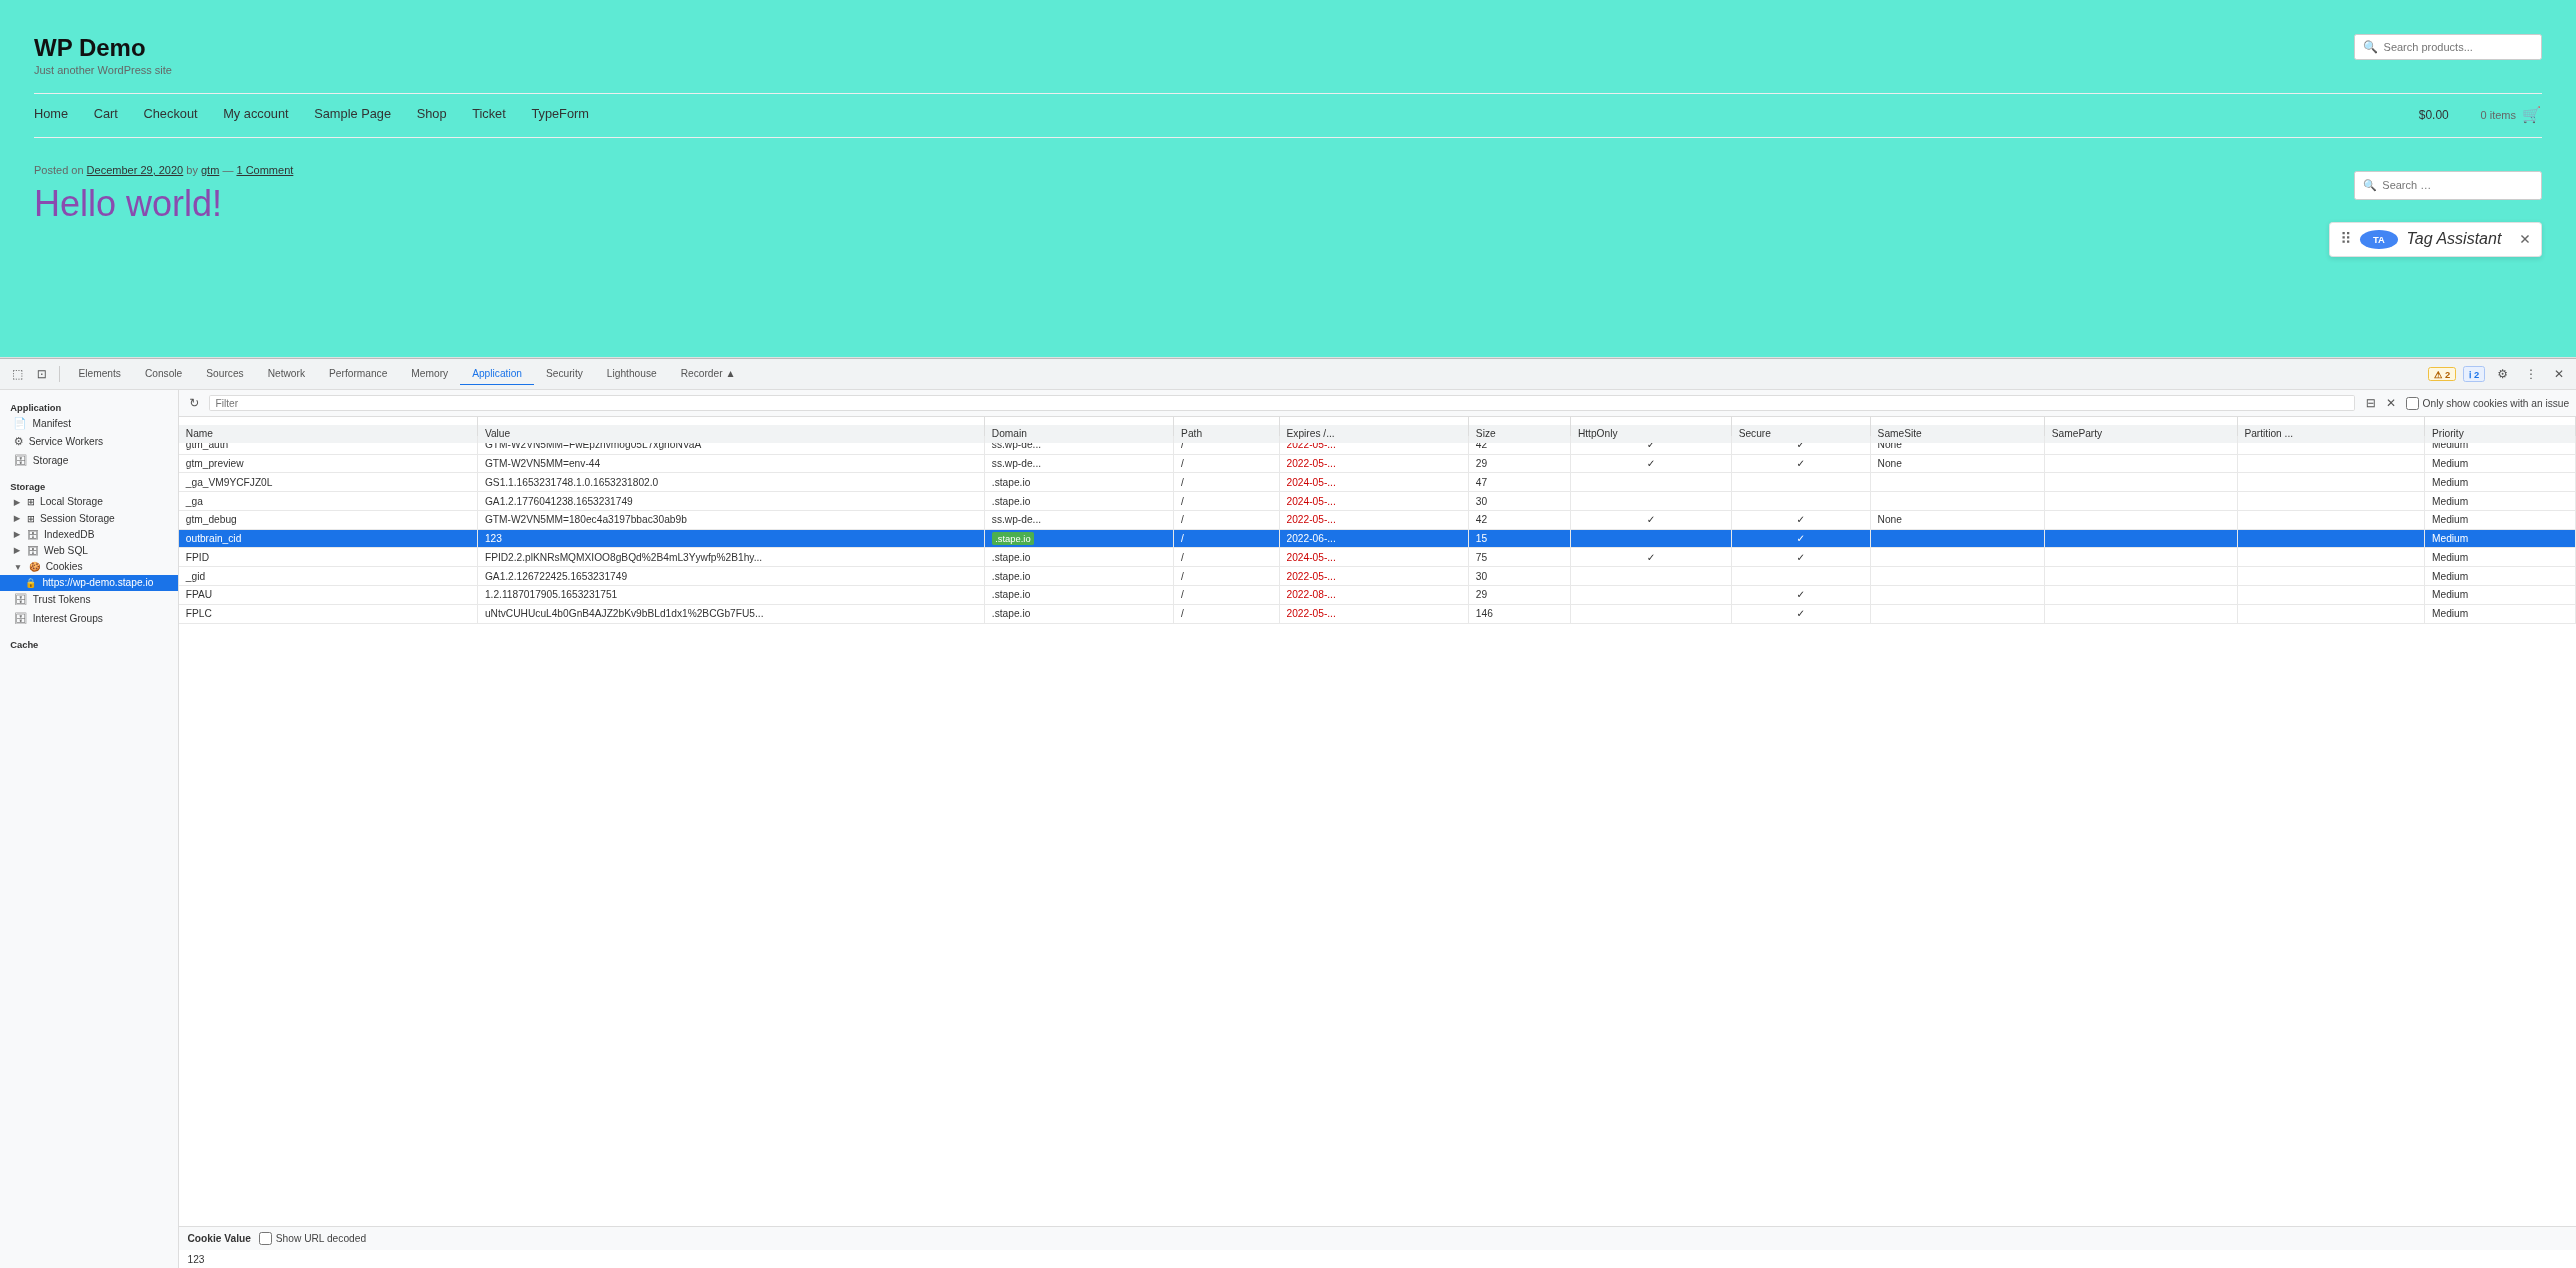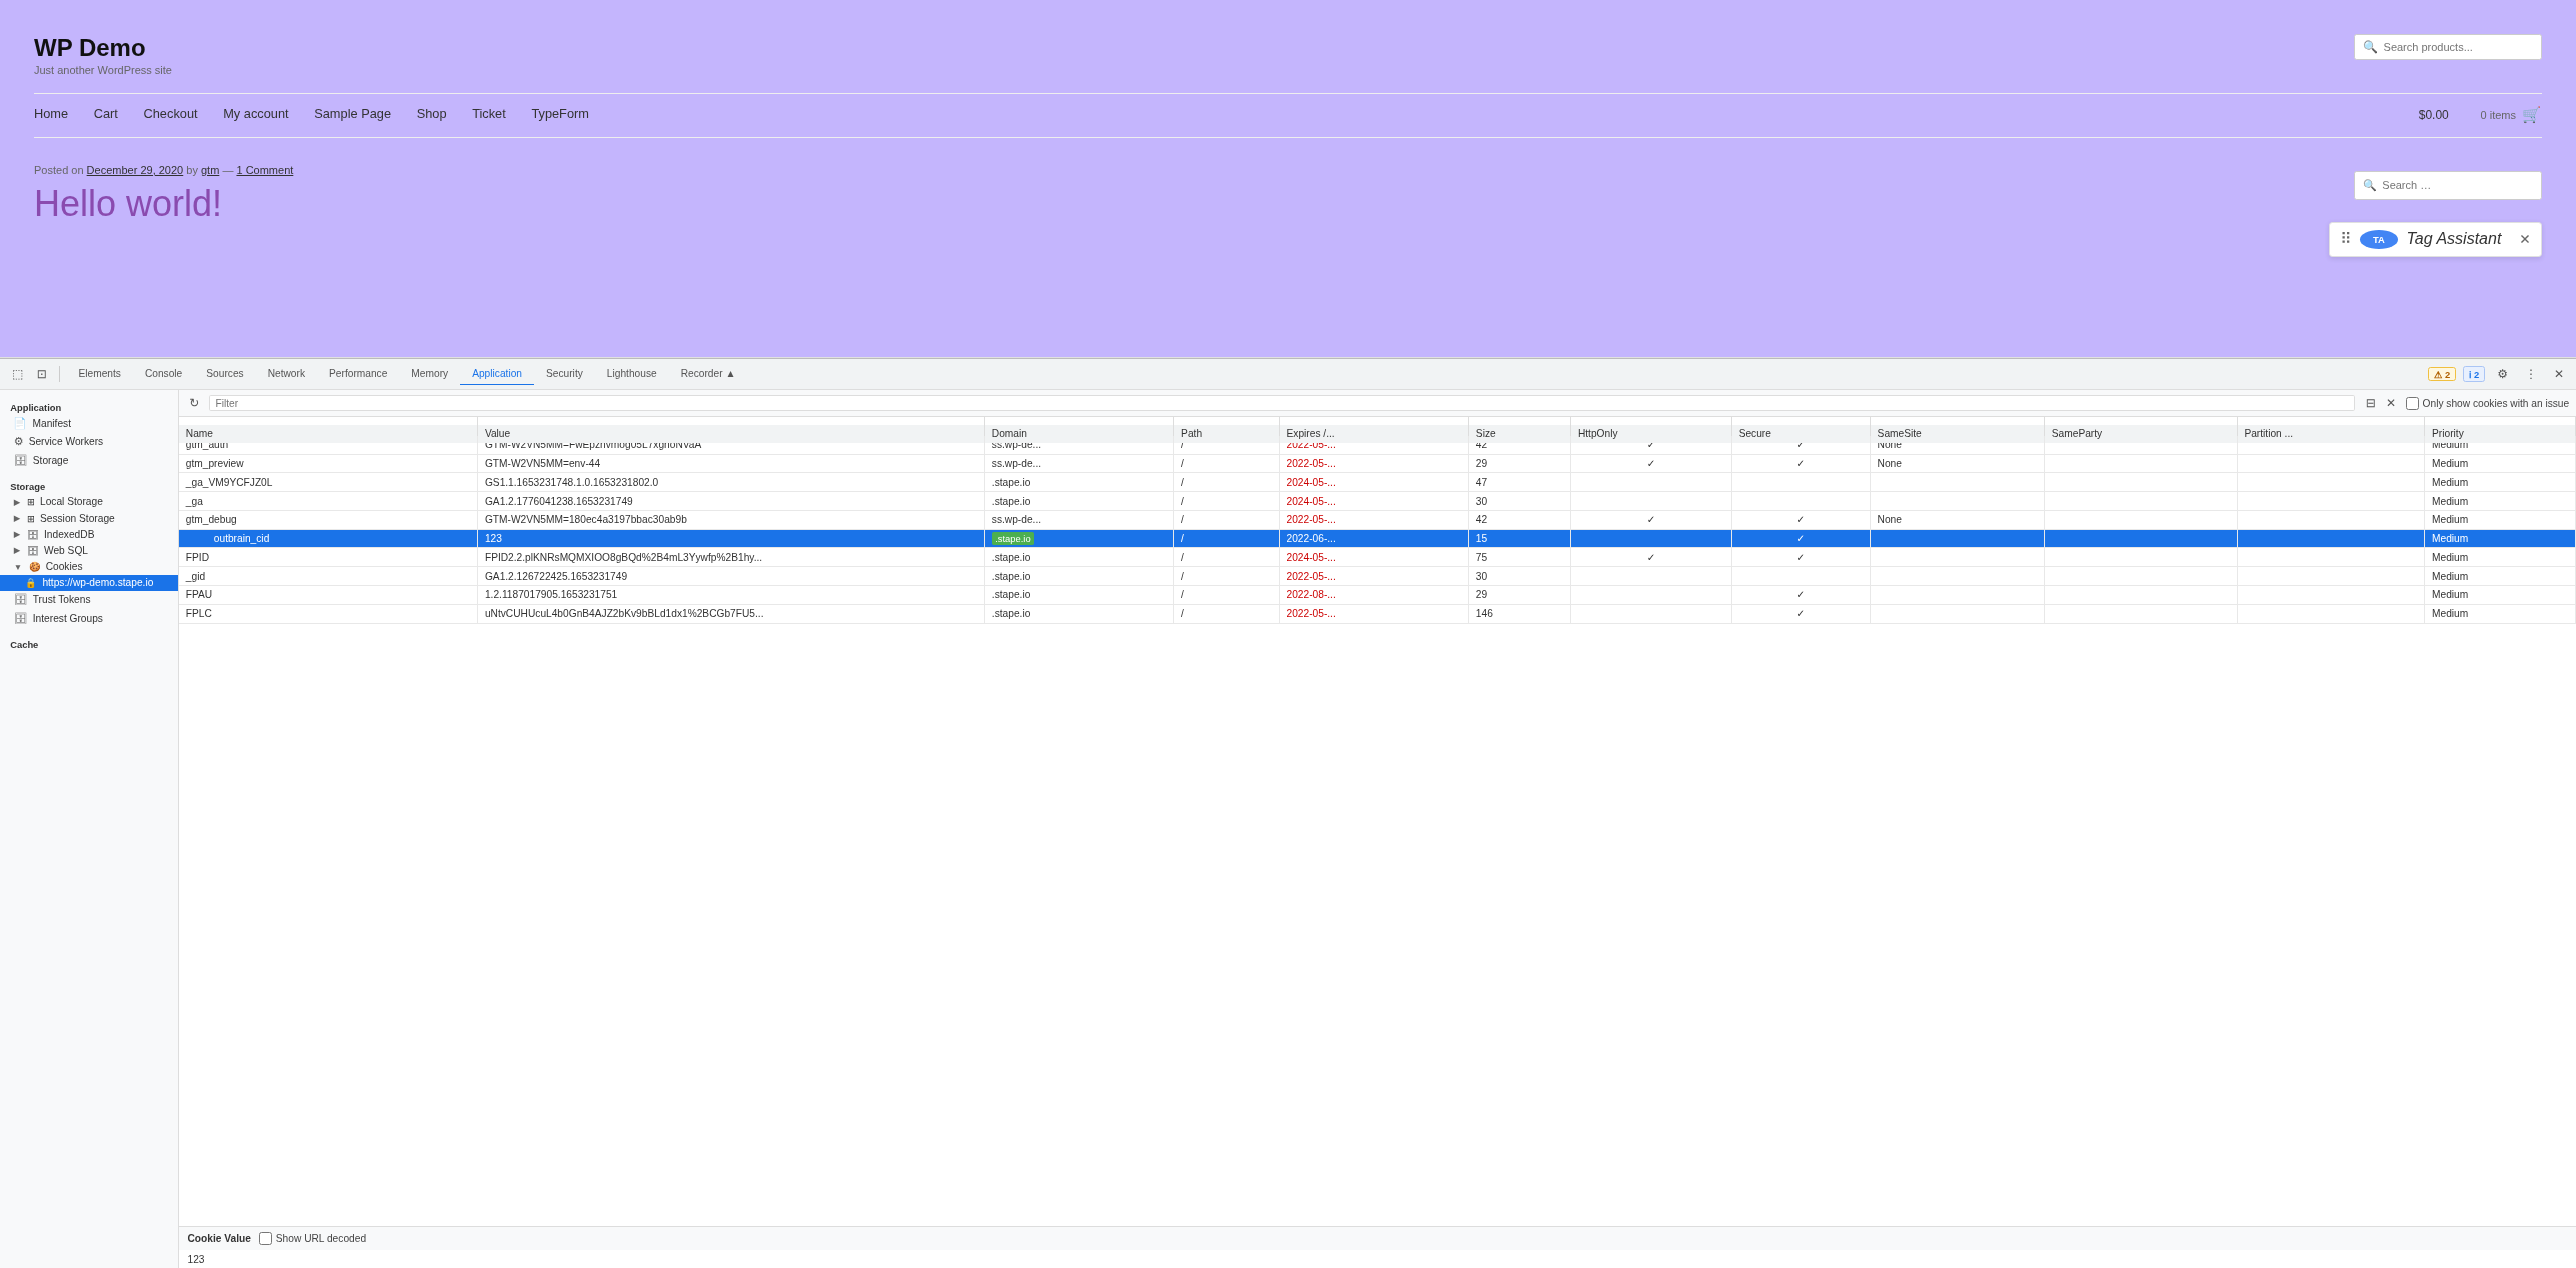--- a/index.html
+++ b/index.html
@@ -1,20 +1,20 @@
 <!DOCTYPE html>
 <html style="font-size:13.7px"><head>
   <meta charset="utf-8">
   <style>
     * { box-sizing: border-box; margin: 0; padding: 0; }
     body { font-family: -apple-system, BlinkMacSystemFont, 'Segoe UI', Arial, sans-serif; background: #fff; font-size: 11px; }
 
     
     .website-area {
-      background: #c4b5fd;
+      background: #5eead4;
       padding: 17px 34px 0 34px;
       height: 358px;
       position: relative;
       border-bottom: 0.9px solid #e0e0e0;
     }
 
     .site-header {
       display: flex;
       justify-content: space-between;
       align-items: flex-start;
@@ -700,21 +700,21 @@
     <td style="color:#c00">2022-05-...</td>
     <td>42</td>
     <td style="text-align:center;">✓</td>
     <td style="text-align:center;">✓</td>
     <td>None</td>
     <td></td>
     <td></td>
     <td>Medium</td>
   </tr>
               <tr class="highlighted">
-    <td><span style="color:#fff;font-weight:500;margin-left:28px;">outbrain_cid</span></td>
+    <td><span style="color:#fff;font-weight:500;">outbrain_cid</span></td>
     <td>123</td>
     <td><span class="domain-badge-green">.stape.io</span></td>
     <td>/</td>
     <td style="color:#fff">2022-06-...</td>
     <td>15</td>
     <td style="text-align:center;"></td>
     <td style="text-align:center;">✓</td>
     <td></td>
     <td></td>
     <td></td>

